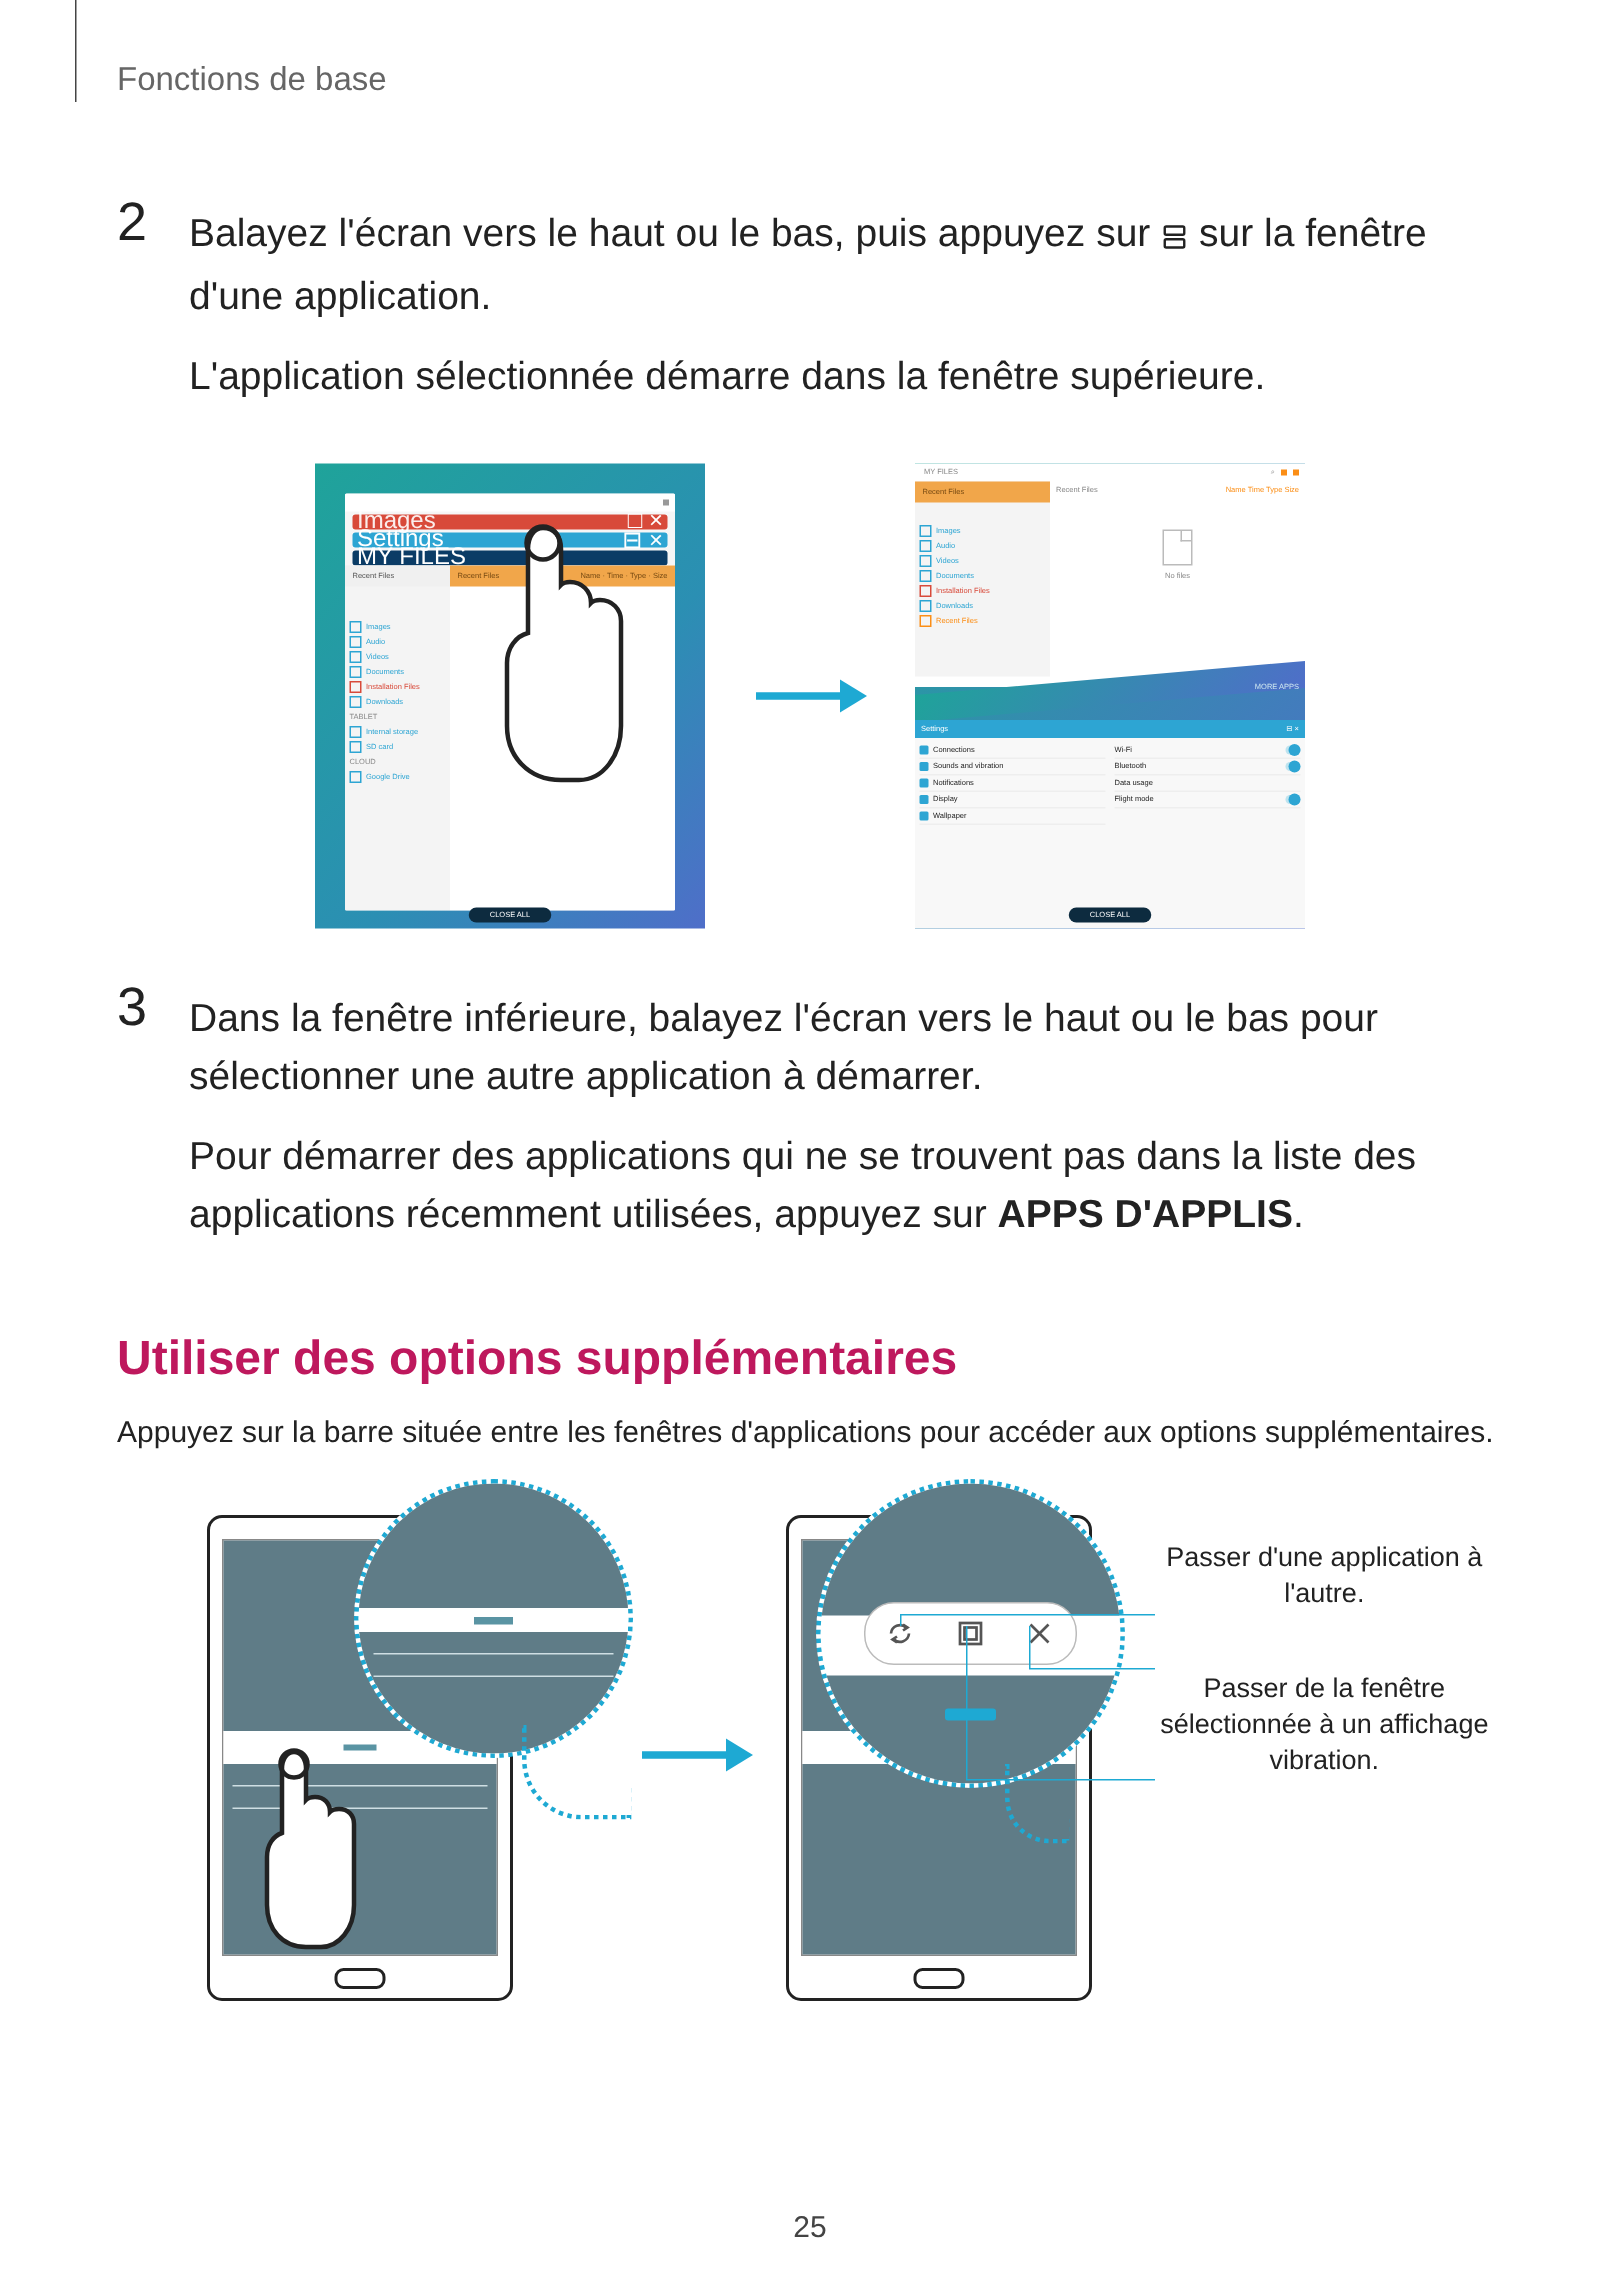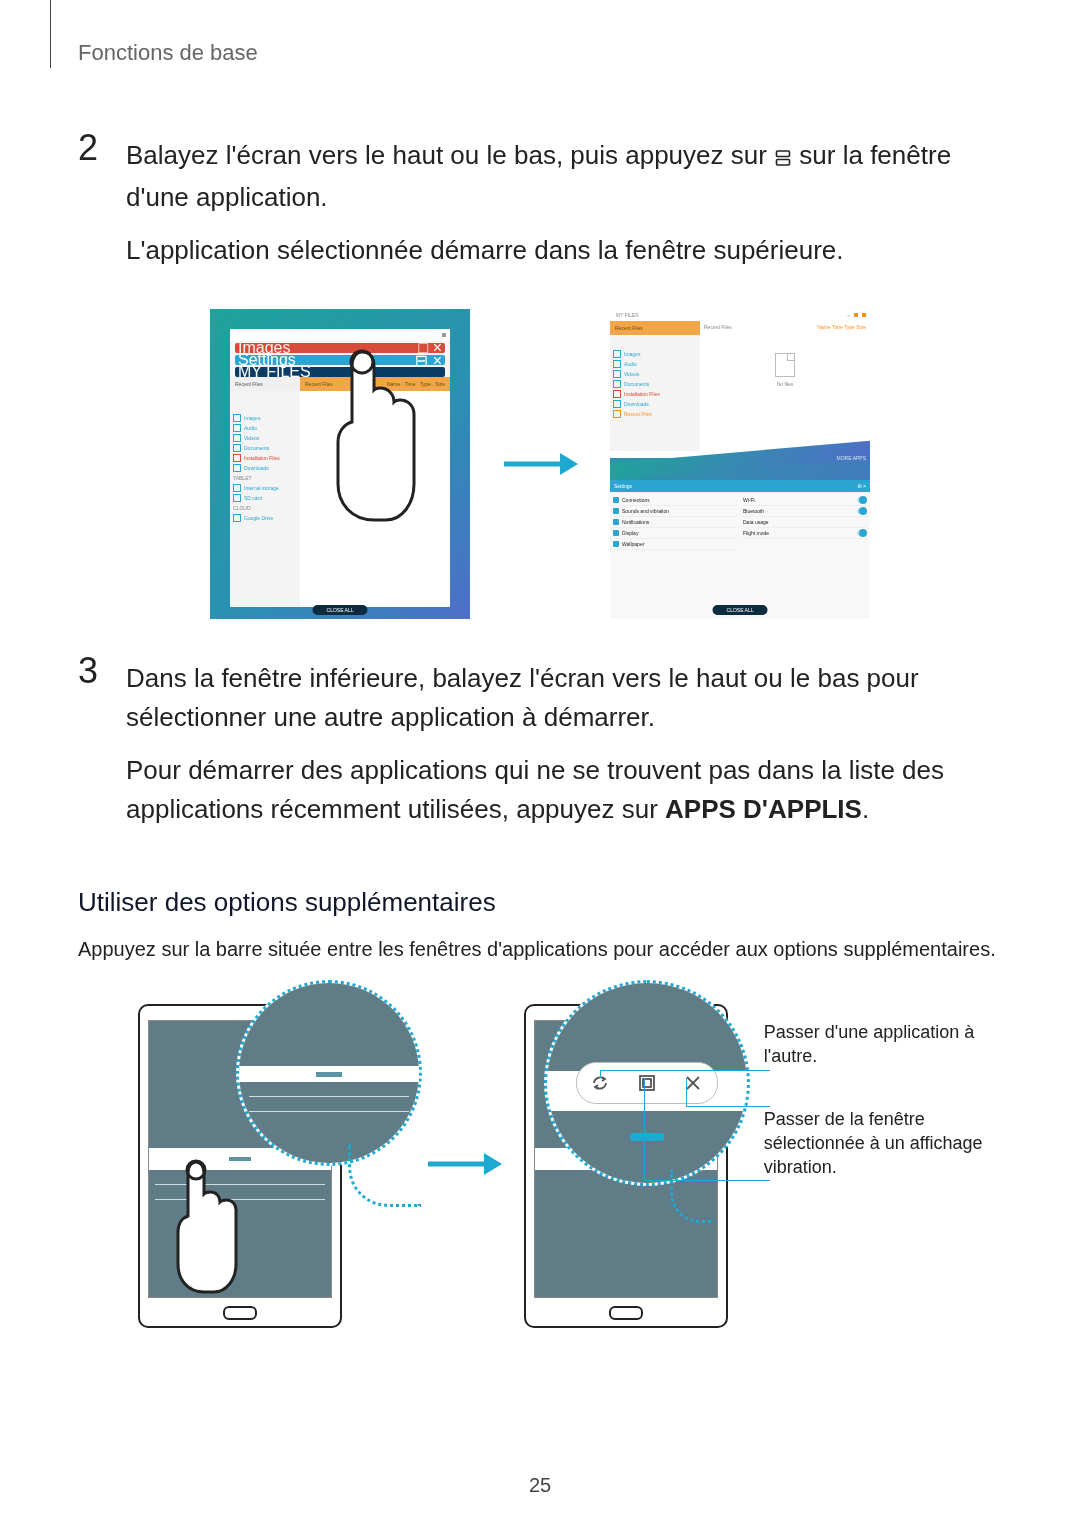--- a/index.html
+++ b/index.html
@@ -133,24 +133,24 @@
   .bottom-pane .toggle{ width:10px;height:6px;border-radius:3px;background:#bde3ef; position:relative; margin-left:auto;}
   .bottom-pane .toggle::after{content:"";position:absolute;right:0;top:-1px;width:8px;height:8px;border-radius:50%;background:#2da5d3;}
 
   .handpointer{
     position:absolute;
     left:120px; top:35px;
     pointer-events:none;
   }
 
   .subhead {
-    font-size: 26px;
-    font-weight: 400;
+    font-size: 32px;
+    font-weight: 700;
     margin: 44px 0 16px 0;
-    color: #0f172a;
+    color: #be185d;
   }
   .body-p {
     font-size: 20px;
     line-height: 1.5;
     margin: 0 0 30px 0;
   }
 
   .fig2 {
     display:flex;
     align-items:flex-start;
@@ -206,20 +206,21 @@
     display:flex; align-items:center; justify-content:space-around;
   }
   .lens.l2 .pill svg{ display:block; }
   .lens.l2 .pillhandle{ position:absolute; left:50%; transform:translateX(-50%); bottom:42px; width:34px; height:8px; background:#1ea9d3; border-radius:2px;}
   .tail2{ position:absolute; left:146px; top:176px; width:40px; height:50px; border-left:3px dotted #1ea9d3; border-bottom:3px dotted #1ea9d3; border-radius:0 0 0 30px;}
 
   .callouts{
     font-size:18px;
     line-height:1.35;
     padding-top:26px;
+    text-align:center;
   }
   .callouts .co{ margin-bottom:38px; max-width:260px; }
   
   .lead{
     position:absolute; background:none; border-top:1px solid #1ea9d3;
   }
   .lead.v{ border-top:none; border-left:1px solid #1ea9d3; }
 
   .pagenum{
     position:absolute; left:50%; transform:translateX(-50%); bottom:30px;

